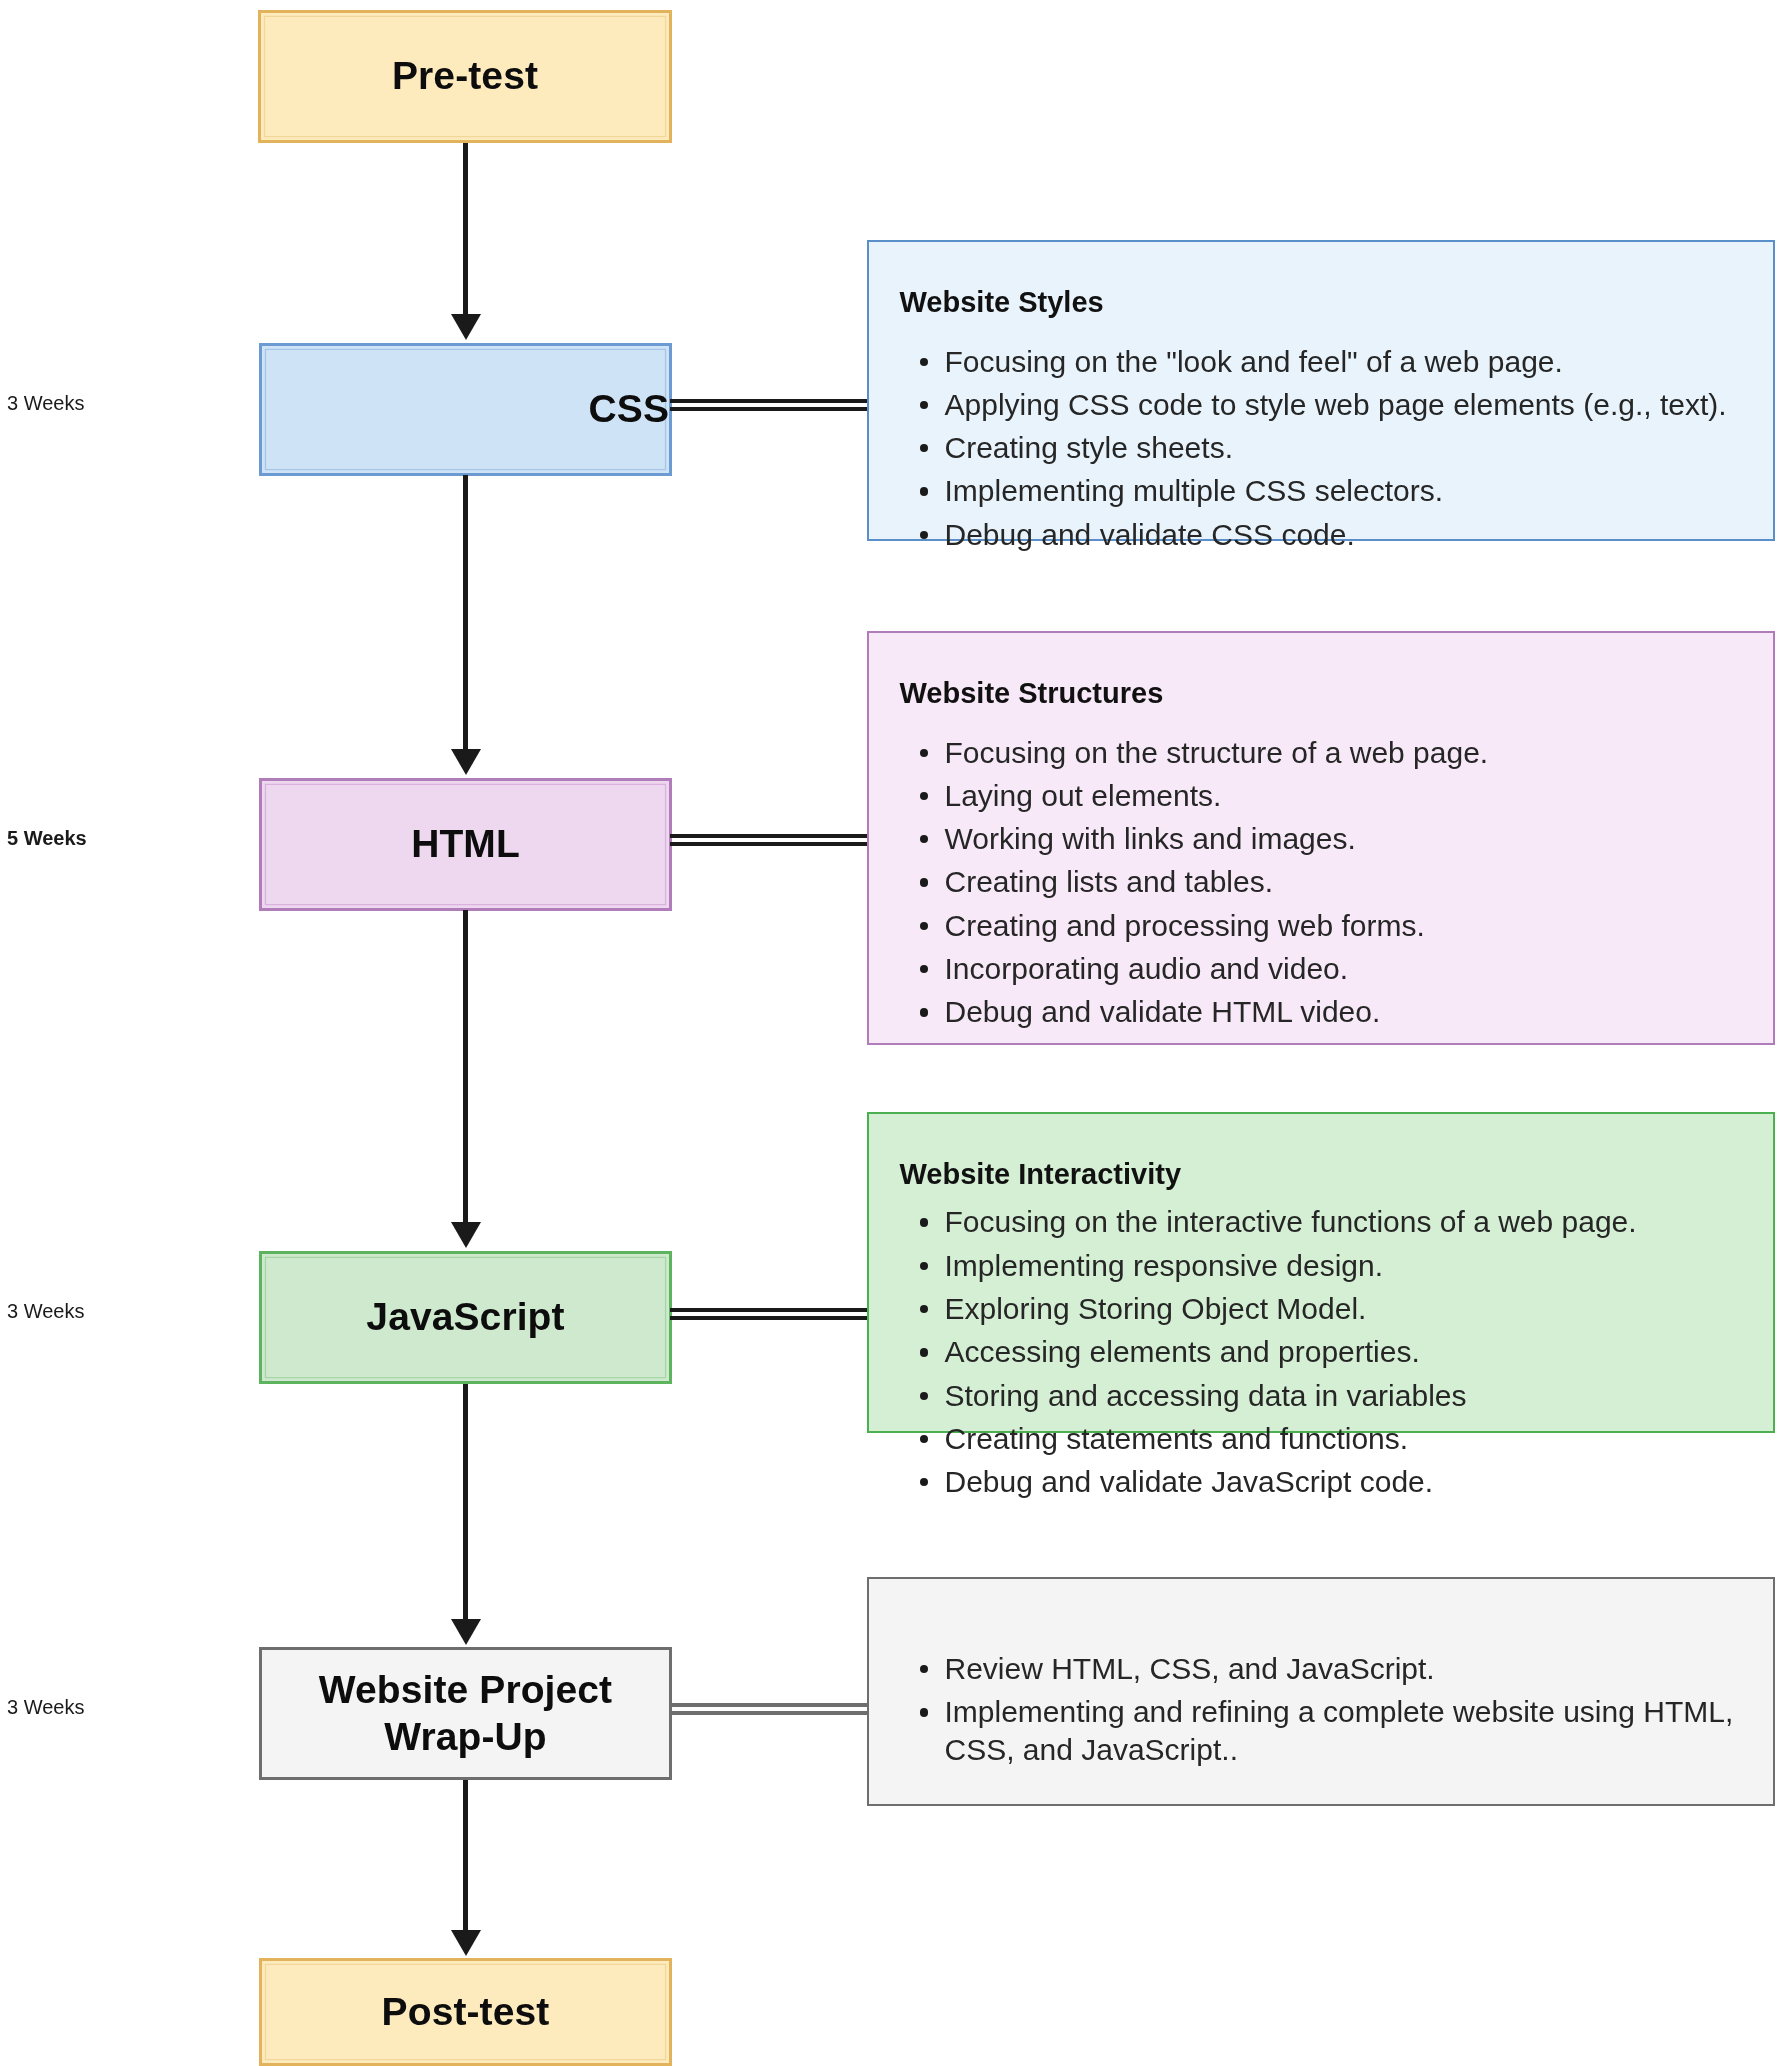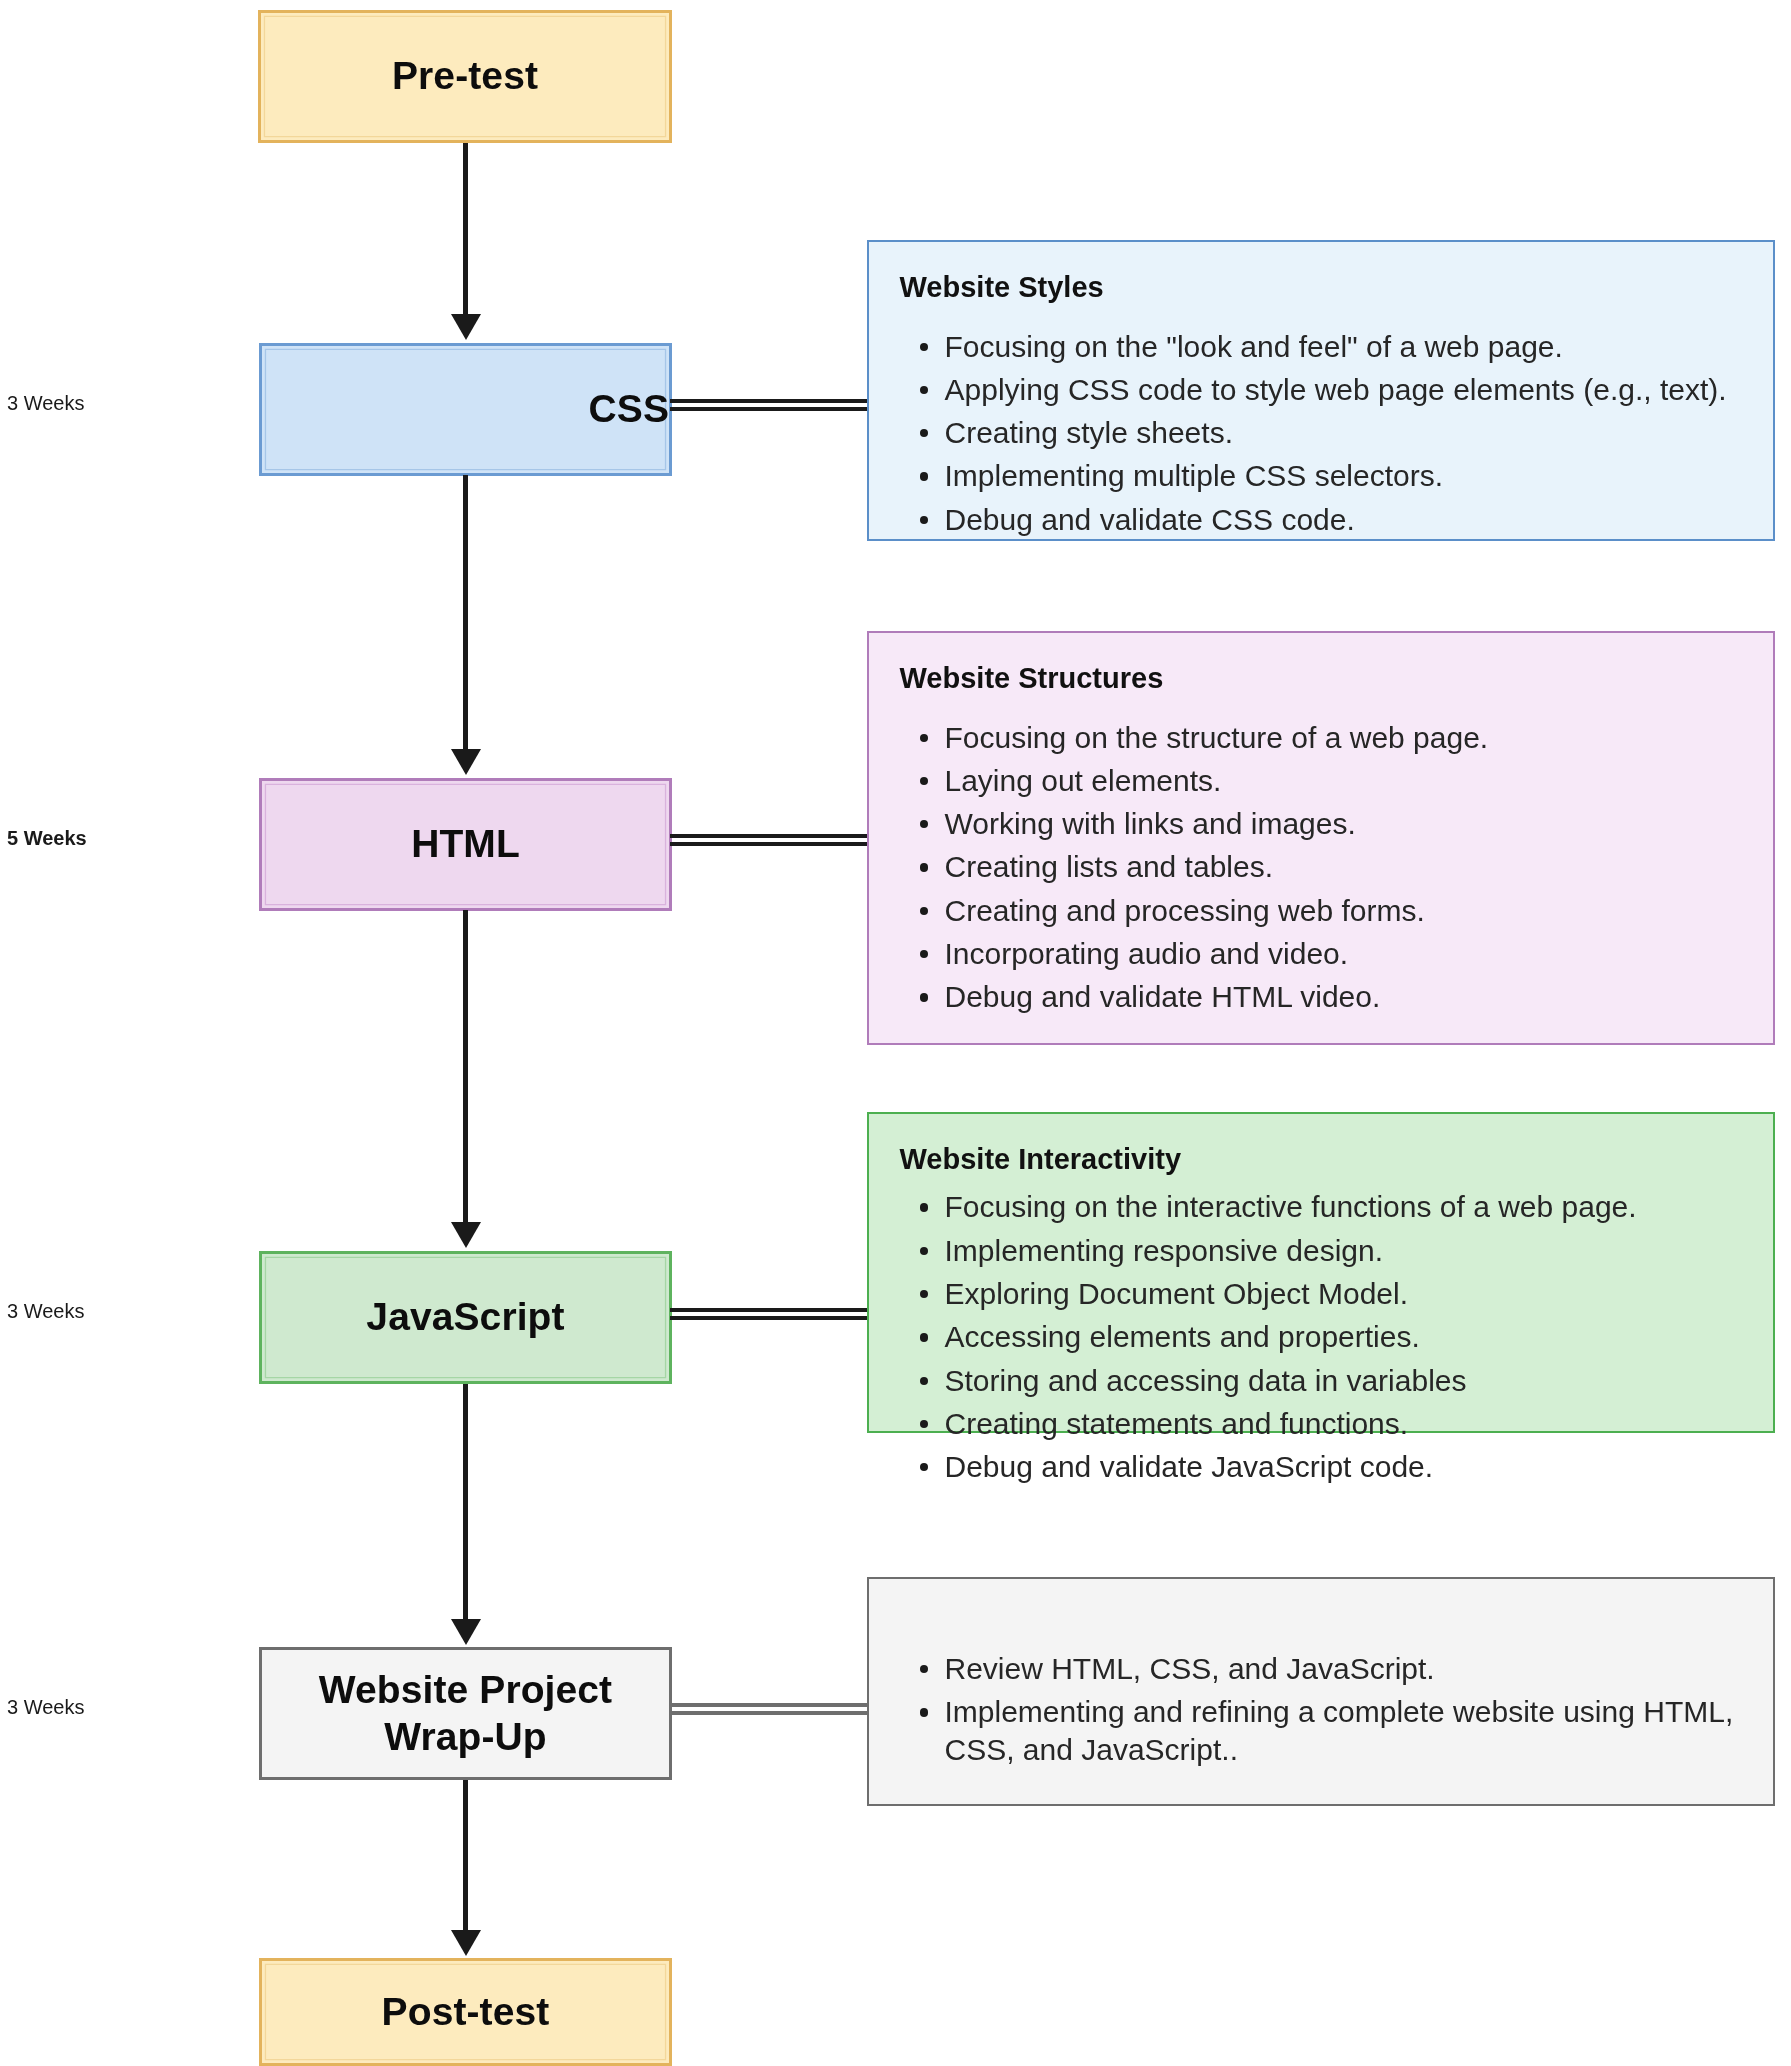--- a/index.html
+++ b/index.html
@@ -75,21 +75,21 @@
   }
   .callout.blue   { background: #e8f3fb; border: 2.8px solid #5b8fc9; }
   .callout.purple { background: #f7e9f8; border: 2.8px solid #b07cba; }
   .callout.green  { background: #d4efd4; border: 2.8px solid #4caf50; }
   .callout.gray   { background: #f4f4f4; border: 2.8px solid #6e6e6e; }
 
   .callout-title {
     font-size: 29px;
     font-weight: bold;
     color: #111111;
-    margin: 1px 0 7px 7px;
+    margin: 16px 0 7px 7px;
   }
   .callout ul {
     margin: 23.5px 0 0 0;
     padding: 0 0 0 52px;
     list-style: none;
   }
   .callout.gray ul { margin-top: 43px; }
   .callout li {
     position: relative;
     font-size: 30px;
@@ -225,21 +225,21 @@
       <li>Incorporating audio and video.</li>
       <li>Debug and validate HTML video.</li>
     </ul>
   </div>
 
   <div class="callout green" style="left:867px; top:1112px; width:908px; height:321px;">
     <div class="callout-title">Website Interactivity</div>
     <ul style="margin-top:12.4px;">
       <li>Focusing on the interactive functions of a web page.</li>
       <li>Implementing responsive design.</li>
-      <li>Exploring Document Object Model.</li>
+      <li>Exploring Storing Object Model.</li>
       <li>Accessing elements and properties.</li>
       <li>Storing and accessing data in variables</li>
       <li>Creating statements and functions.</li>
       <li>Debug and validate JavaScript code.</li>
     </ul>
   </div>
 
   <div class="callout gray" style="left:867px; top:1577px; width:908px; height:229px;">
     <ul>
       <li>Review HTML, CSS, and JavaScript.</li>

